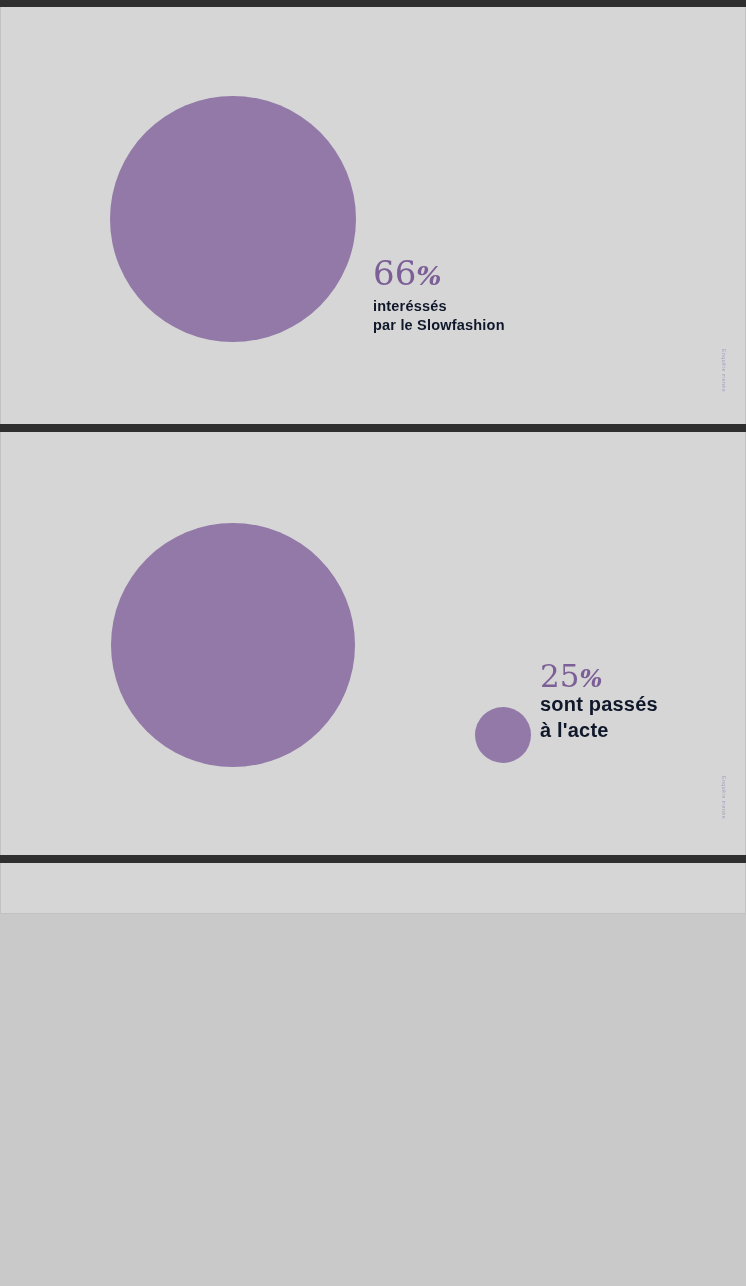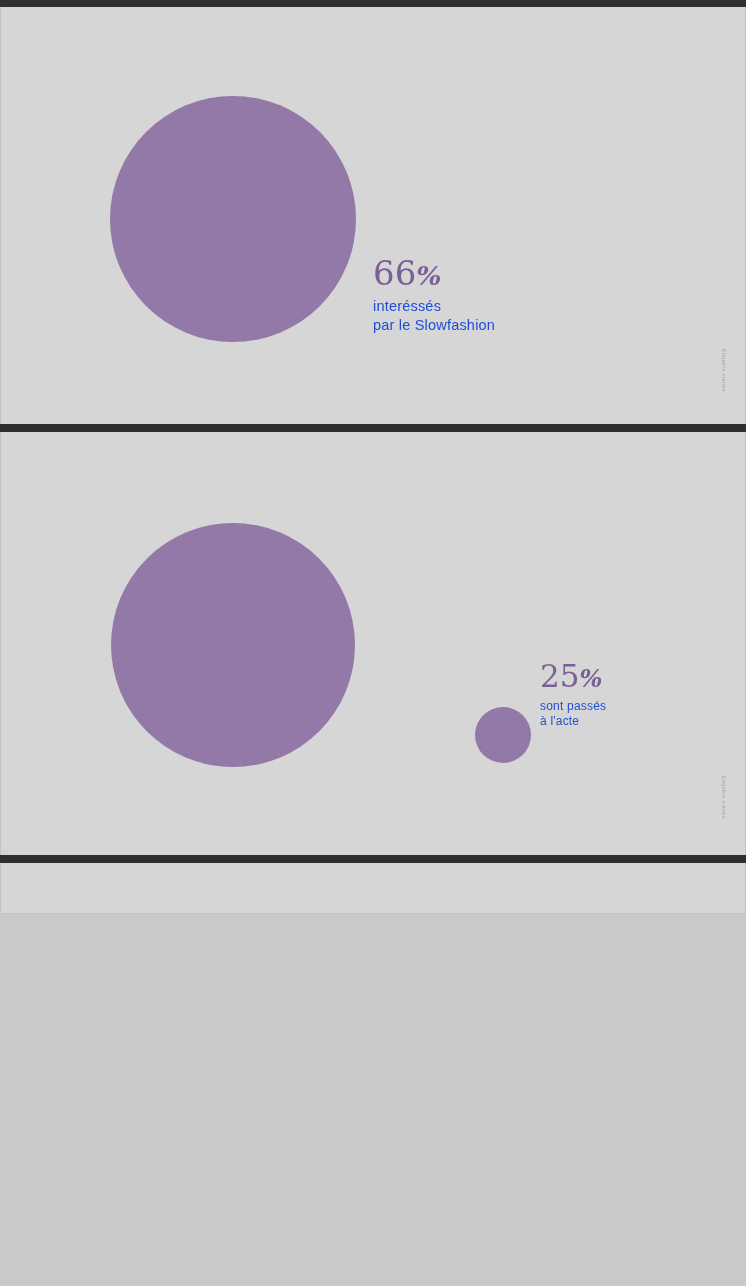--- a/index.html
+++ b/index.html
@@ -90,34 +90,35 @@
     line-height: 1;
     white-space: nowrap;
   }
   .stat .value .pct {
     font-size: 0.78em;
     font-style: italic;
     font-weight: 700;
     letter-spacing: -0.01em;
   }
   .stat .caption {
-    color: #1d4ed8;
+    color: #0f172a;
     line-height: 1.28;
     white-space: nowrap;
     letter-spacing: 0.2px;
+    font-weight: bold;
   }
   .stat .caption .line { display: block; }
 
   .stat-1 { left: 373px; top: 256px; }
   .stat-1 .value   { font-size: 34px; }
   .stat-1 .caption { font-size: 14.5px; margin-top: 7px; }
 
   .stat-2 { left: 540px; top: 661px; }
   .stat-2 .value   { font-size: 31px; }
-  .stat-2 .caption { font-size: 12px; margin-top: 7px; }
+  .stat-2 .caption { font-size: 20px; }
 
   .stat-3 { left: 506px; top: 936px; }
   .stat-3 .value   { font-size: 31px; }
   .stat-3 .caption { font-size: 14.5px; margin-top: 6px; }
 
   
   .credit {
     position: absolute;
     transform-origin: left top;
     transform: rotate(90deg);

